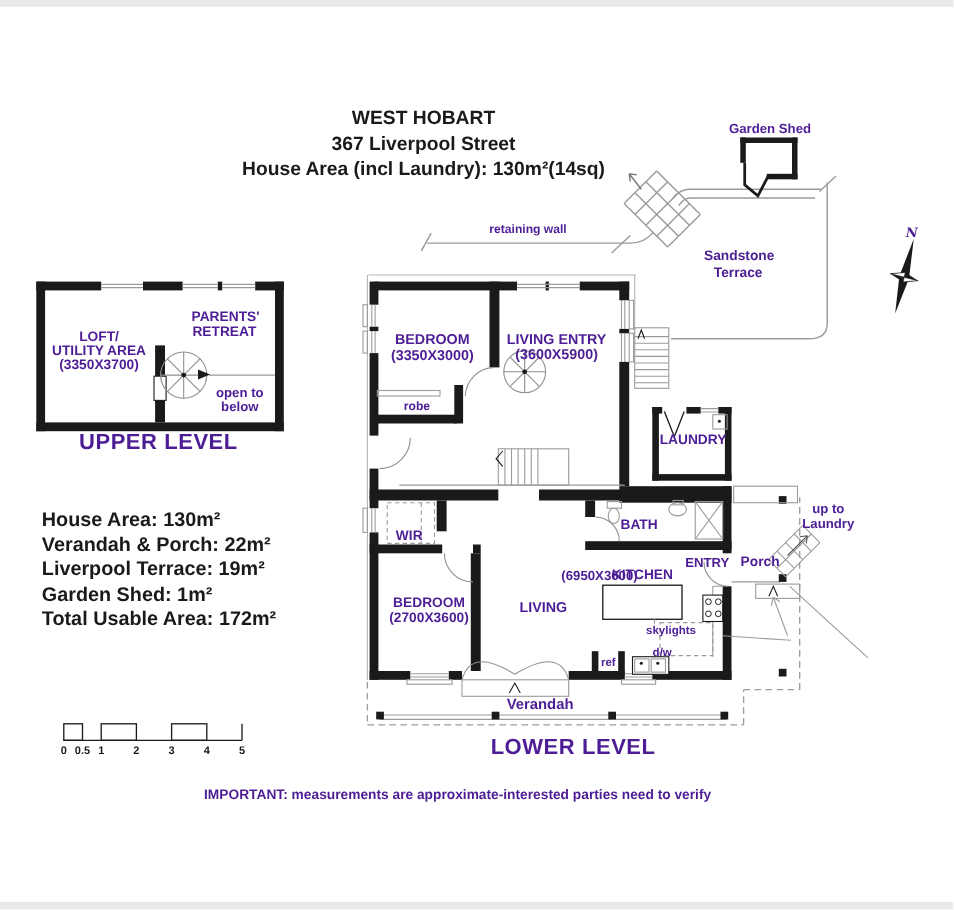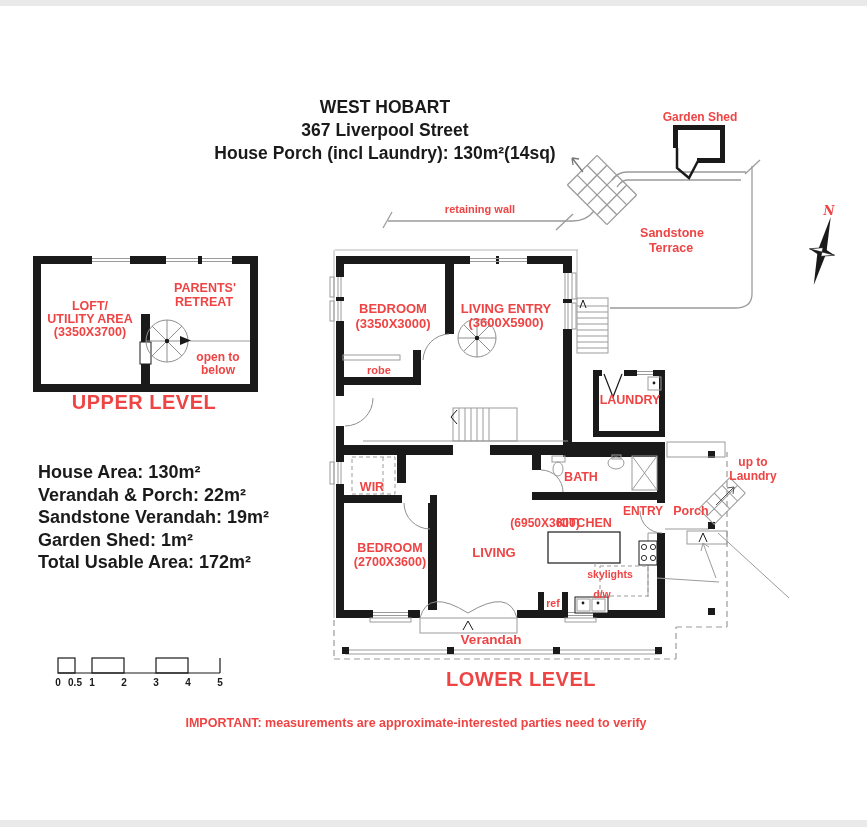--- a/index.html
+++ b/index.html
@@ -1,21 +1,21 @@
 <!DOCTYPE html>
 <html><head>
 <meta charset="utf-8">
 <style>
   html,body{margin:0;padding:0;background:#fff;}
   #page{position:relative;width:867px;height:827px;background:#ffffff;overflow:hidden;
         font-family:"Liberation Sans","DejaVu Sans",sans-serif;color:#1a1a1a;}
   .strip{position:absolute;left:0;width:867px;background:#e9e9e9;}
   svg{position:absolute;left:0;top:0;}
   .lbl{position:absolute;transform:translate(-50%,-50%);white-space:nowrap;
-       font-weight:bold;color:#ef4444;line-height:1;}
+       font-weight:bold;color:#4c1d95;line-height:1;}
   .big{font-size:20px;letter-spacing:.5px;}
   .title-block{position:absolute;left:165px;top:96px;width:440px;text-align:center;
        font-weight:bold;font-size:17.5px;line-height:23px;}
   .stats{position:absolute;left:38px;top:461px;font-weight:bold;font-size:18px;line-height:22.5px;}
   .tick{position:absolute;transform:translateX(-50%);font-size:10px;font-weight:bold;top:677px;}
   .north-n{font-family:"DejaVu Serif","Liberation Serif",serif;font-style:italic;font-weight:bold;font-size:12px;}
 </style>
 </head>
 <body>
 
@@ -264,21 +264,21 @@
       <rect x="58" y="658" width="17" height="15"></rect>
       <rect x="92" y="658" width="32" height="15"></rect>
       <rect x="156" y="658" width="32" height="15"></rect>
       <path d="M220,658 V673"></path>
     </g>
   </svg>
 
   <div class="title-block">
     <div>WEST HOBART</div>
     <div>367 Liverpool Street</div>
-    <div>House Porch (incl Laundry): 130m²(14sq)</div>
+    <div>House Area (incl Laundry): 130m²(14sq)</div>
   </div>
 
   <div class="lbl" style="left:700px;top:117px;font-size:12px;">Garden Shed</div>
   <div class="lbl" style="left:480px;top:209px;font-size:11px;">retaining wall</div>
   <div class="lbl" style="left:672px;top:233px;font-size:12.5px;">Sandstone</div>
   <div class="lbl" style="left:671px;top:248px;font-size:12.5px;">Terrace</div>
   <div class="lbl north-n" style="left:829px;top:211px;">N</div>
 
   <div class="lbl" style="left:205px;top:288px;font-size:12.5px;">PARENTS'</div>
   <div class="lbl" style="left:204px;top:302px;font-size:12.5px;">RETREAT</div>
@@ -308,21 +308,21 @@
   <div class="lbl" style="left:553px;top:603px;font-size:10.5px;">ref</div>
   <div class="lbl" style="left:491px;top:640px;font-size:13.5px;text-align:right;">Verandah</div>
   <div class="lbl" style="left:691px;top:511px;font-size:12.5px;">Porch</div>
   <div class="lbl" style="left:753px;top:462px;font-size:12px;">up to</div>
   <div class="lbl" style="left:753px;top:476px;font-size:12px;">Laundry</div>
   <div class="lbl big" style="left:521px;top:679px;">LOWER LEVEL</div>
 
   <div class="stats">
     <div>House Area: 130m²</div>
     <div>Verandah &amp; Porch: 22m²</div>
-    <div>Sandstone Verandah: 19m²</div>
+    <div>Liverpool Terrace: 19m²</div>
     <div>Garden Shed: 1m²</div>
     <div>Total Usable Area: 172m²</div>
   </div>
 
   <span class="tick" style="left:58px;">0</span>
   <span class="tick" style="left:75px;">0.5</span>
   <span class="tick" style="left:92px;">1</span>
   <span class="tick" style="left:124px;">2</span>
   <span class="tick" style="left:156px;">3</span>
   <span class="tick" style="left:188px;">4</span>

